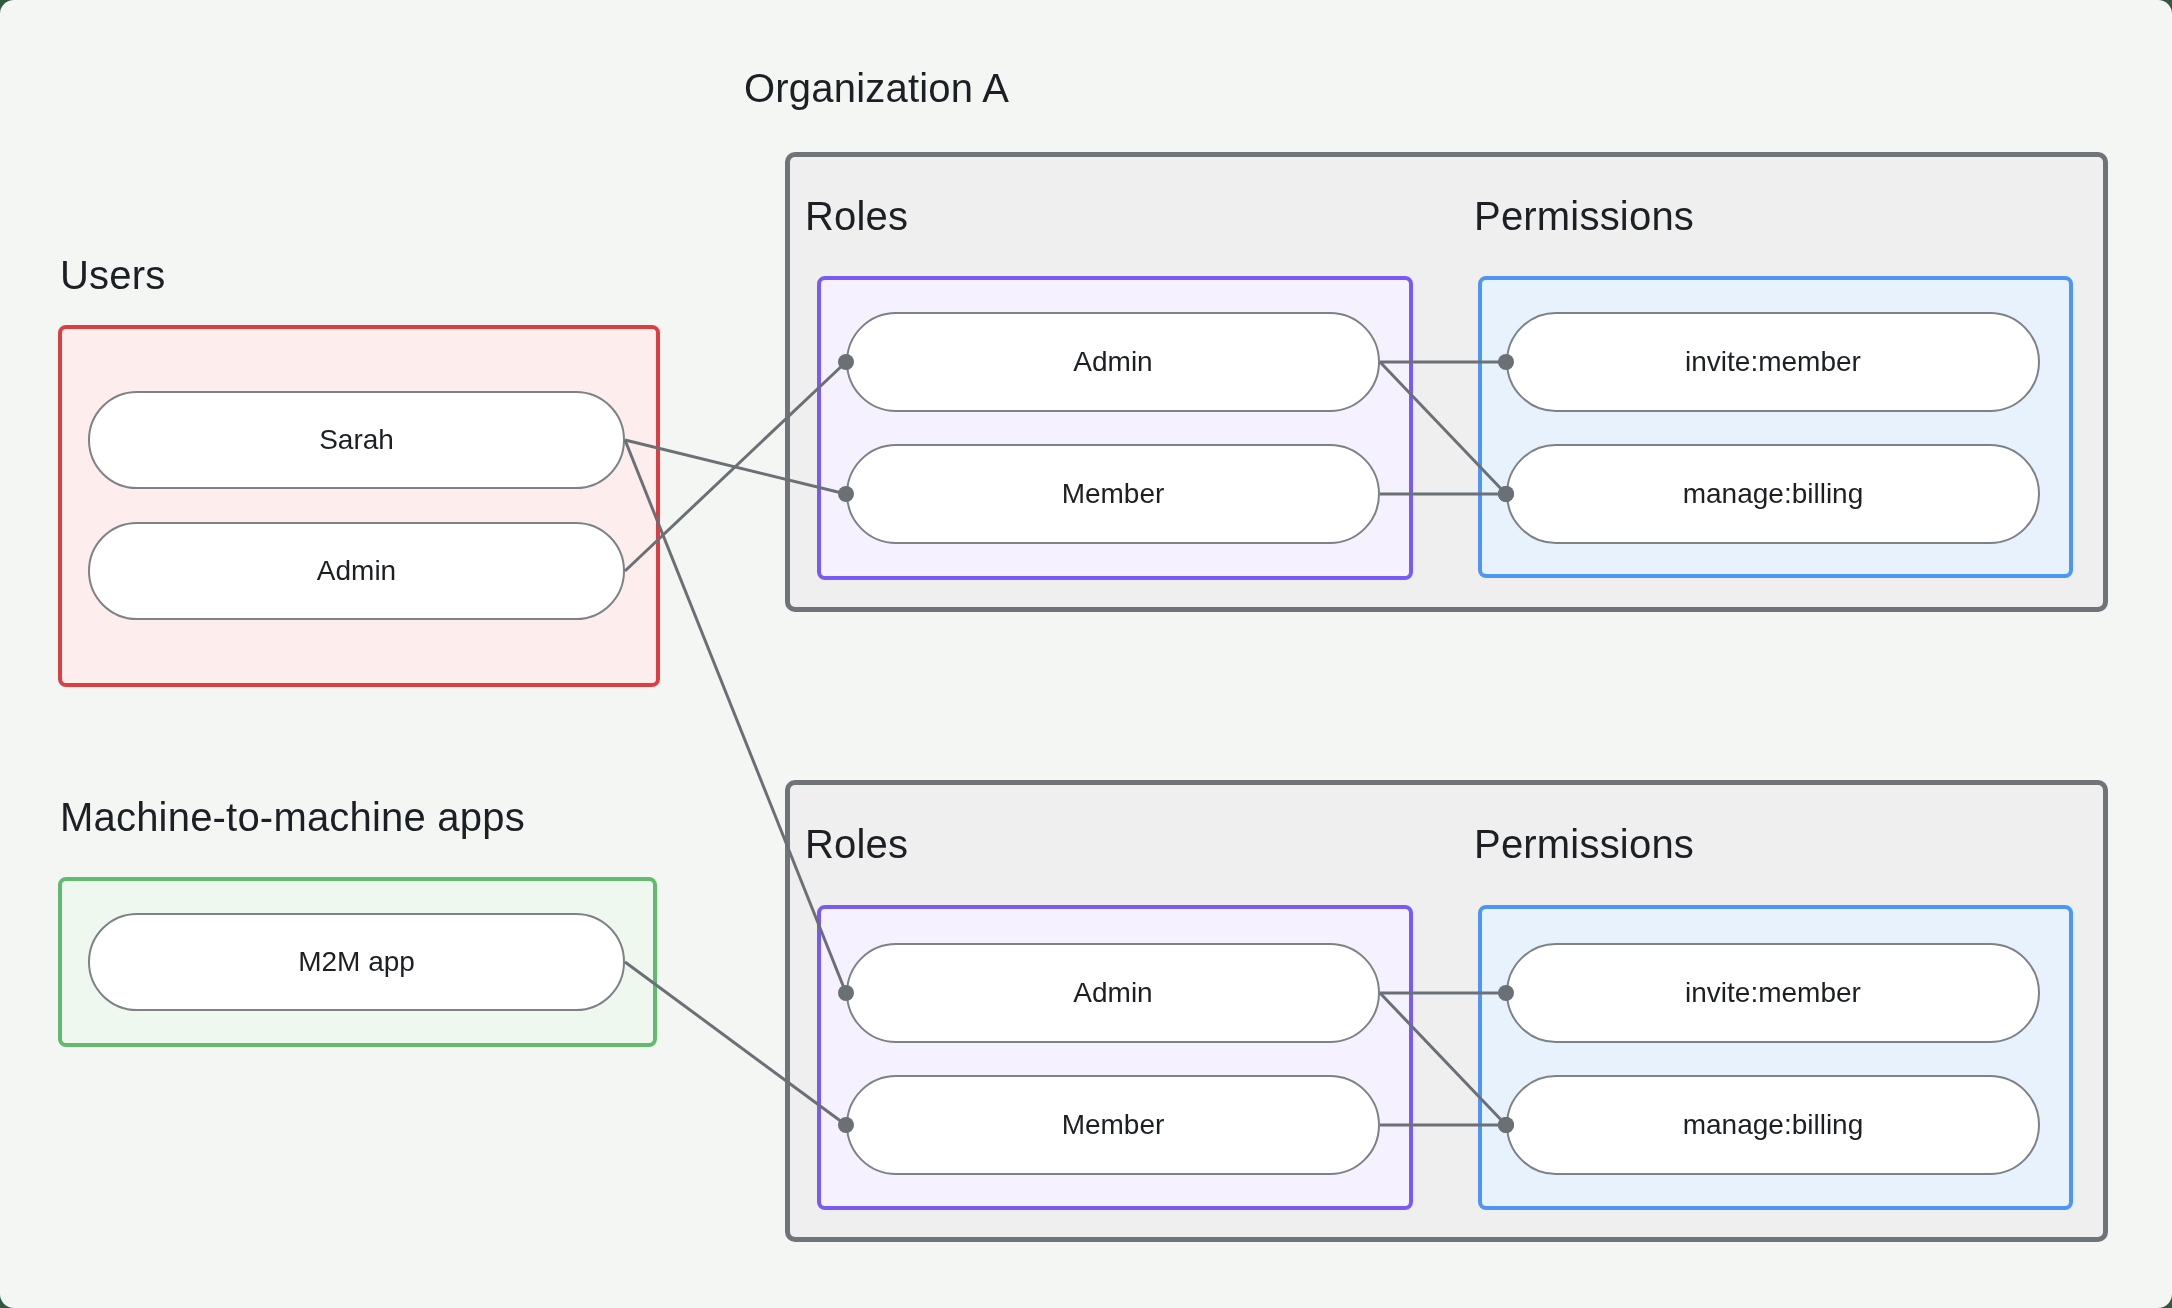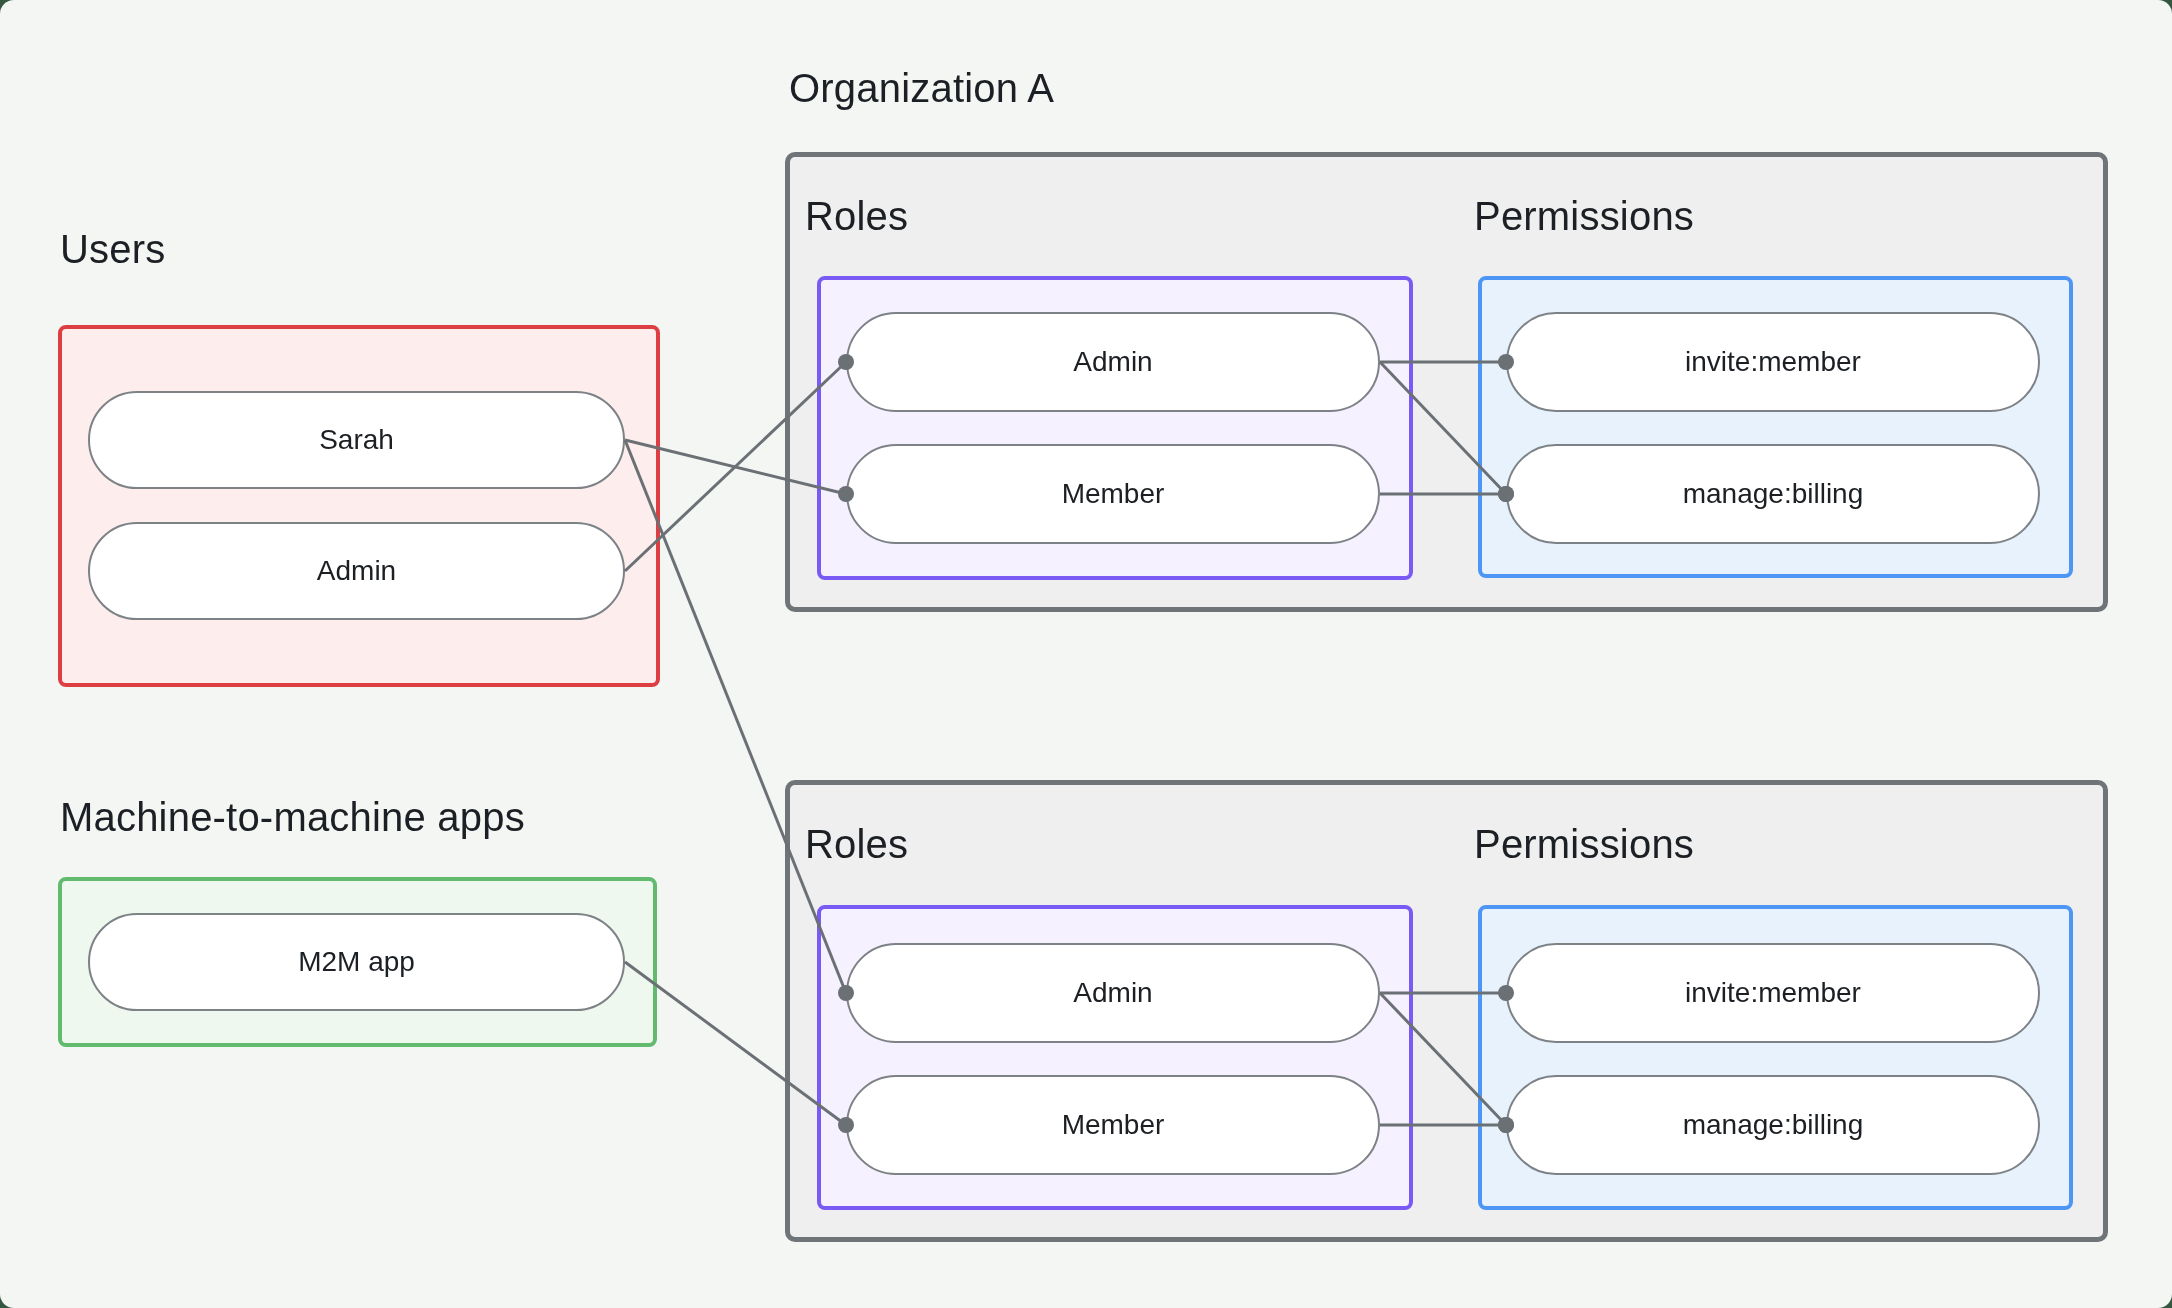--- a/index.html
+++ b/index.html
@@ -71,30 +71,30 @@
       <circle cx="846" cy="993" r="8" fill="#6b7075"></circle>
       <circle cx="846" cy="1125" r="8" fill="#6b7075"></circle>
       <circle cx="1506" cy="362" r="8" fill="#6b7075"></circle>
       <circle cx="1506" cy="494" r="8" fill="#6b7075"></circle>
       <circle cx="1506" cy="494" r="8" fill="#6b7075"></circle>
       <circle cx="1506" cy="993" r="8" fill="#6b7075"></circle>
       <circle cx="1506" cy="1125" r="8" fill="#6b7075"></circle>
       <circle cx="1506" cy="1125" r="8" fill="#6b7075"></circle>
     </svg>
 
-  <div class="heading" style="left:60px; top:227px;text-align:center;">Users</div>
+  <div class="heading" style="left:60px; top:253px;text-align:center;">Users</div>
   <div class="groupbox users-box" style="left:58px; top:325px; width:602px; height:362px;"></div>
   <div class="pill" style="left:88px; top:391px; width:537px; height:98px;">Sarah</div>
   <div class="pill" style="left:88px; top:522px; width:537px; height:98px;">Admin</div>
 
   <div class="heading" style="left:60px; top:795px;">Machine-to-machine apps</div>
   <div class="groupbox m2m-box" style="left:58px; top:877px; width:599px; height:170px;"></div>
   <div class="pill" style="left:88px; top:913px; width:537px; height:98px;">M2M app</div>
 
-  <div class="heading" style="left:789px; top:66px;">Organization A</div>
+  <div class="heading" style="left:744px; top:66px;">Organization A</div>
   <div class="orgbox" style="left:785px; top:152px; width:1323px; height:460px;"></div>
   <div class="heading" style="left:805px; top:194px;">Roles</div>
   <div class="groupbox roles-box" style="left:817px; top:276px; width:596px; height:304px;"></div>
   <div class="pill" style="left:846px; top:312px; width:534px; height:100px;">Admin</div>
   <div class="pill" style="left:846px; top:444px; width:534px; height:100px;">Member</div>
   <div class="heading" style="left:1474px; top:194px;">Permissions</div>
   <div class="groupbox perms-box" style="left:1478px; top:276px; width:595px; height:302px;"></div>
   <div class="pill" style="left:1506px; top:312px; width:534px; height:100px;">invite:member</div>
   <div class="pill" style="left:1506px; top:444px; width:534px; height:100px;">manage:billing</div>
 

